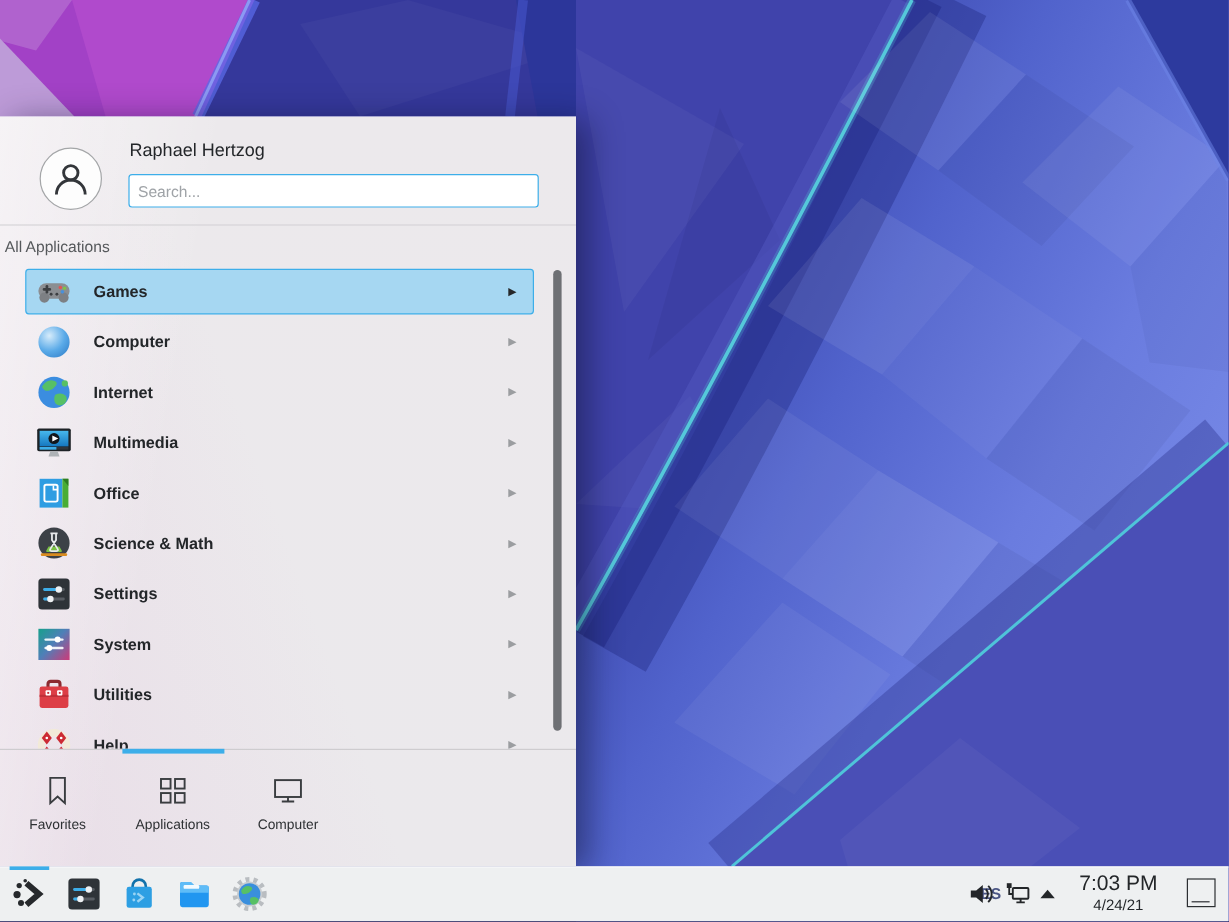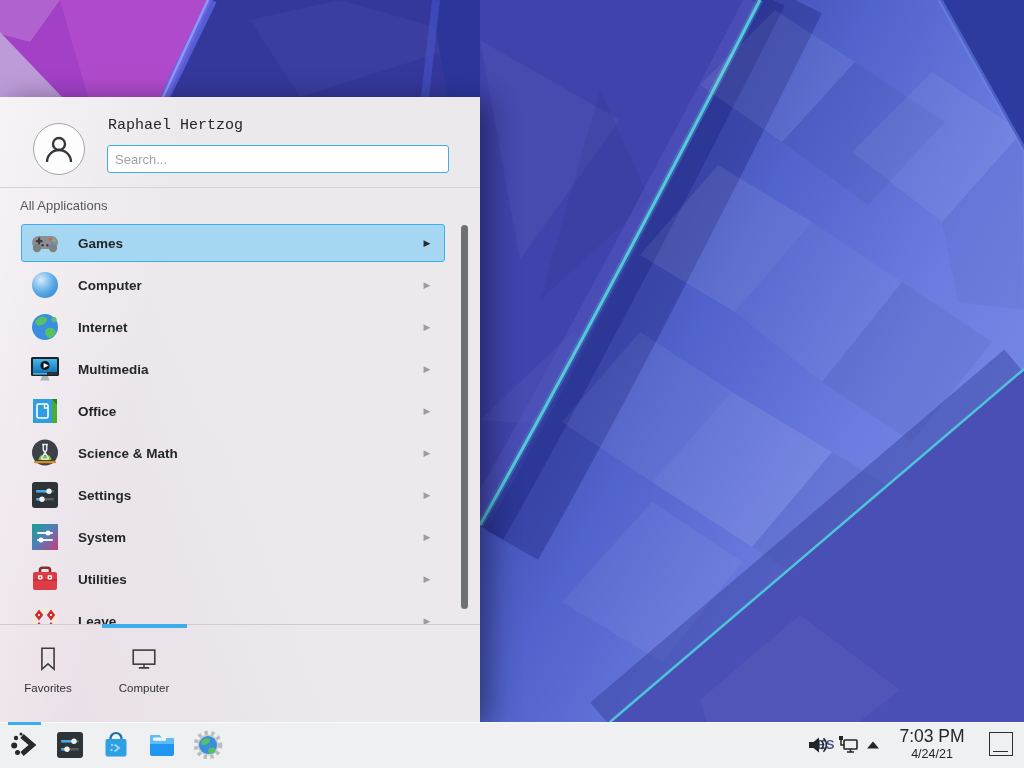--- a/index.html
+++ b/index.html
@@ -9,27 +9,27 @@
 
   
   .menu{position:absolute;left:0;top:97px;width:480px;height:625px;
         background:
           linear-gradient(100deg, rgba(255,255,255,.55) 0%, rgba(255,255,255,0) 32%),
           linear-gradient(70deg, rgba(226,176,214,.18) 8%, rgba(226,176,214,0) 48%),
           linear-gradient(#ece9ec,#ebe9ec);
         box-shadow:10px 4px 26px rgba(8,10,35,.45);}
   .avatar{position:absolute;left:33px;top:26px;width:50px;height:50px;border-radius:50%;
           background:#fdfdfd;border:1px solid #a4a6a8;display:flex;align-items:center;justify-content:center;}
-  .user-name{position:absolute;left:108px;top:20px;font-size:15px;color:#232629;font-family:Liberation Mono, monospace;}
+  .user-name{position:absolute;left:108px;top:20px;font-size:15px;color:#232629;}
   .search{position:absolute;left:107px;top:48px;width:342px;height:28px;box-sizing:border-box;
           border:1.5px solid #3daee9;border-radius:3px;background:#fff;font-size:13px;color:#b91c1c;
           padding:0 7px;outline:none;font-family:inherit;}
   .search::placeholder{color:#9fa3a7;}
   .header-sep{position:absolute;left:0;top:90px;width:480px;height:1px;background:#d6d4d7;}
-  .section-label{position:absolute;left:20px;top:101px;font-size:13px;color:#55585b;}
+  .section-label{position:absolute;left:4px;top:101px;font-size:13px;color:#55585b;}
 
   .cat-list{position:absolute;left:0;top:125px;width:480px;height:402px;overflow:hidden;}
   .cat-row{position:relative;height:42px;}
   .cat-row .hl{position:absolute;left:21px;right:35px;top:2px;bottom:2px;
                background:#a6d7f2;border:1px solid #3daee9;border-radius:3px;}
   .cat-icon{position:absolute;left:29px;top:5px;width:32px;height:32px;}
   .cat-label{position:absolute;left:78px;top:50%;transform:translateY(-50%);font-size:13.5px;color:#232629;font-weight:bold;}
   .cat-arrow{position:absolute;left:420px;top:50%;transform:translateY(-50%);
              font-size:9px;color:#9b9da0;width:14px;text-align:center;}
   .cat-row.sel .cat-arrow{color:#26282a;}
@@ -278,35 +278,44 @@
       <div class="cat-row">
         <svg class="cat-icon" viewBox="0 0 32 32">
           <circle cx="16" cy="16" r="10.5" fill="none" stroke="#f2ead8" stroke-width="6"></circle>
           <path d="M10,4.5 l4.2,5.5 l-4.2,5.5 l-4.2,-5.5 z" fill="#cc2b33"></path>
           <path d="M22,4.5 l4.2,5.5 l-4.2,5.5 l-4.2,-5.5 z" fill="#cc2b33"></path>
           <path d="M10,17 l4.2,5.5 l-4.2,5.5 l-4.2,-5.5 z" fill="#cc2b33"></path>
           <path d="M22,17 l4.2,5.5 l-4.2,5.5 l-4.2,-5.5 z" fill="#cc2b33"></path>
           <circle cx="10" cy="10" r="1.1" fill="#ffffff"></circle>
             <circle cx="22" cy="10" r="1.1" fill="#ffffff"></circle>
         </svg>
-        <span class="cat-label">Leave</span>
+        <span class="cat-label">Help</span>
         <span class="cat-arrow">▶</span>
       </div>
     </div>
 
     <div class="scrollbar"></div>
     <div class="tab-sep"></div>
     <div class="tab-indicator"></div>
 
     <div class="tabbar">
       <div class="tab">
         <svg viewBox="0 0 32 32" fill="none" stroke="#3a3d40" stroke-width="1.7">
           <path d="M9.5,4.5 H22.5 V27 L16,21.2 L9.5,27 Z"></path>
         </svg>
         <span class="tab-label">Favorites</span>
+      </div>
+      <div class="tab">
+        <svg viewBox="0 0 32 32" fill="none" stroke="#3a3d40" stroke-width="1.7">
+          <rect x="5.5" y="5.5" width="8.5" height="8.5"></rect>
+            <rect x="18" y="5.5" width="8.5" height="8.5"></rect>
+          <rect x="5.5" y="18" width="8.5" height="8.5"></rect>
+            <rect x="18" y="18" width="8.5" height="8.5"></rect>
+        </svg>
+        <span class="tab-label">Applications</span>
       </div>
       <div class="tab">
         <svg viewBox="0 0 32 32" fill="none" stroke="#3a3d40" stroke-width="1.7">
           <rect x="4.5" y="6.5" width="23" height="15"></rect>
           <path d="M16,21.5 V25.5 M10.5,25.5 H21.5"></path>
         </svg>
         <span class="tab-label">Computer</span>
       </div>
     </div>
   </div>

